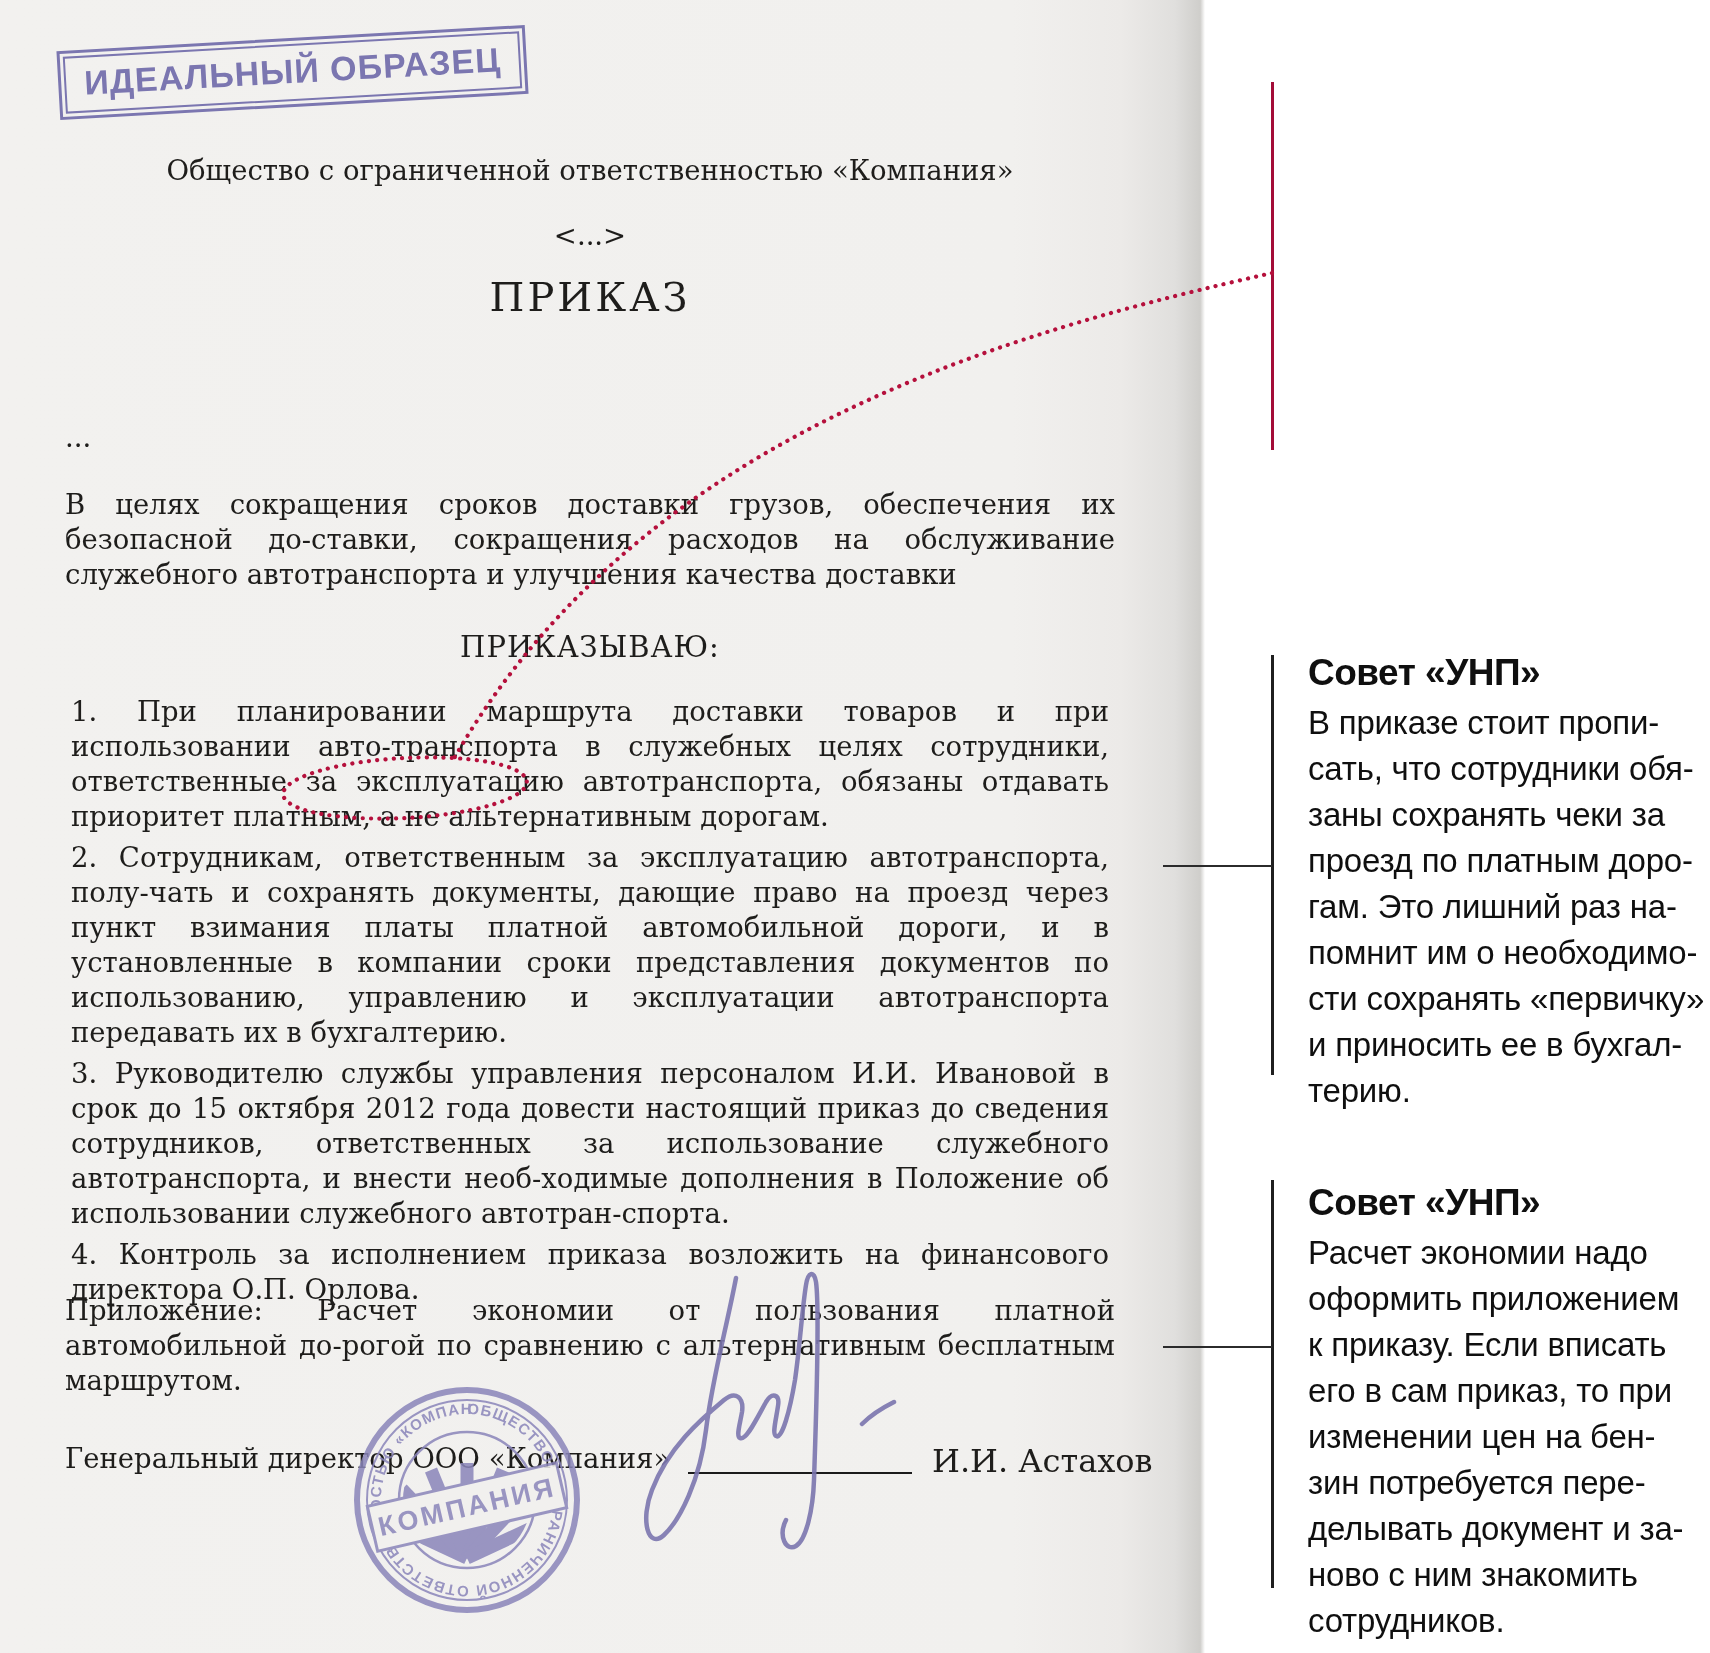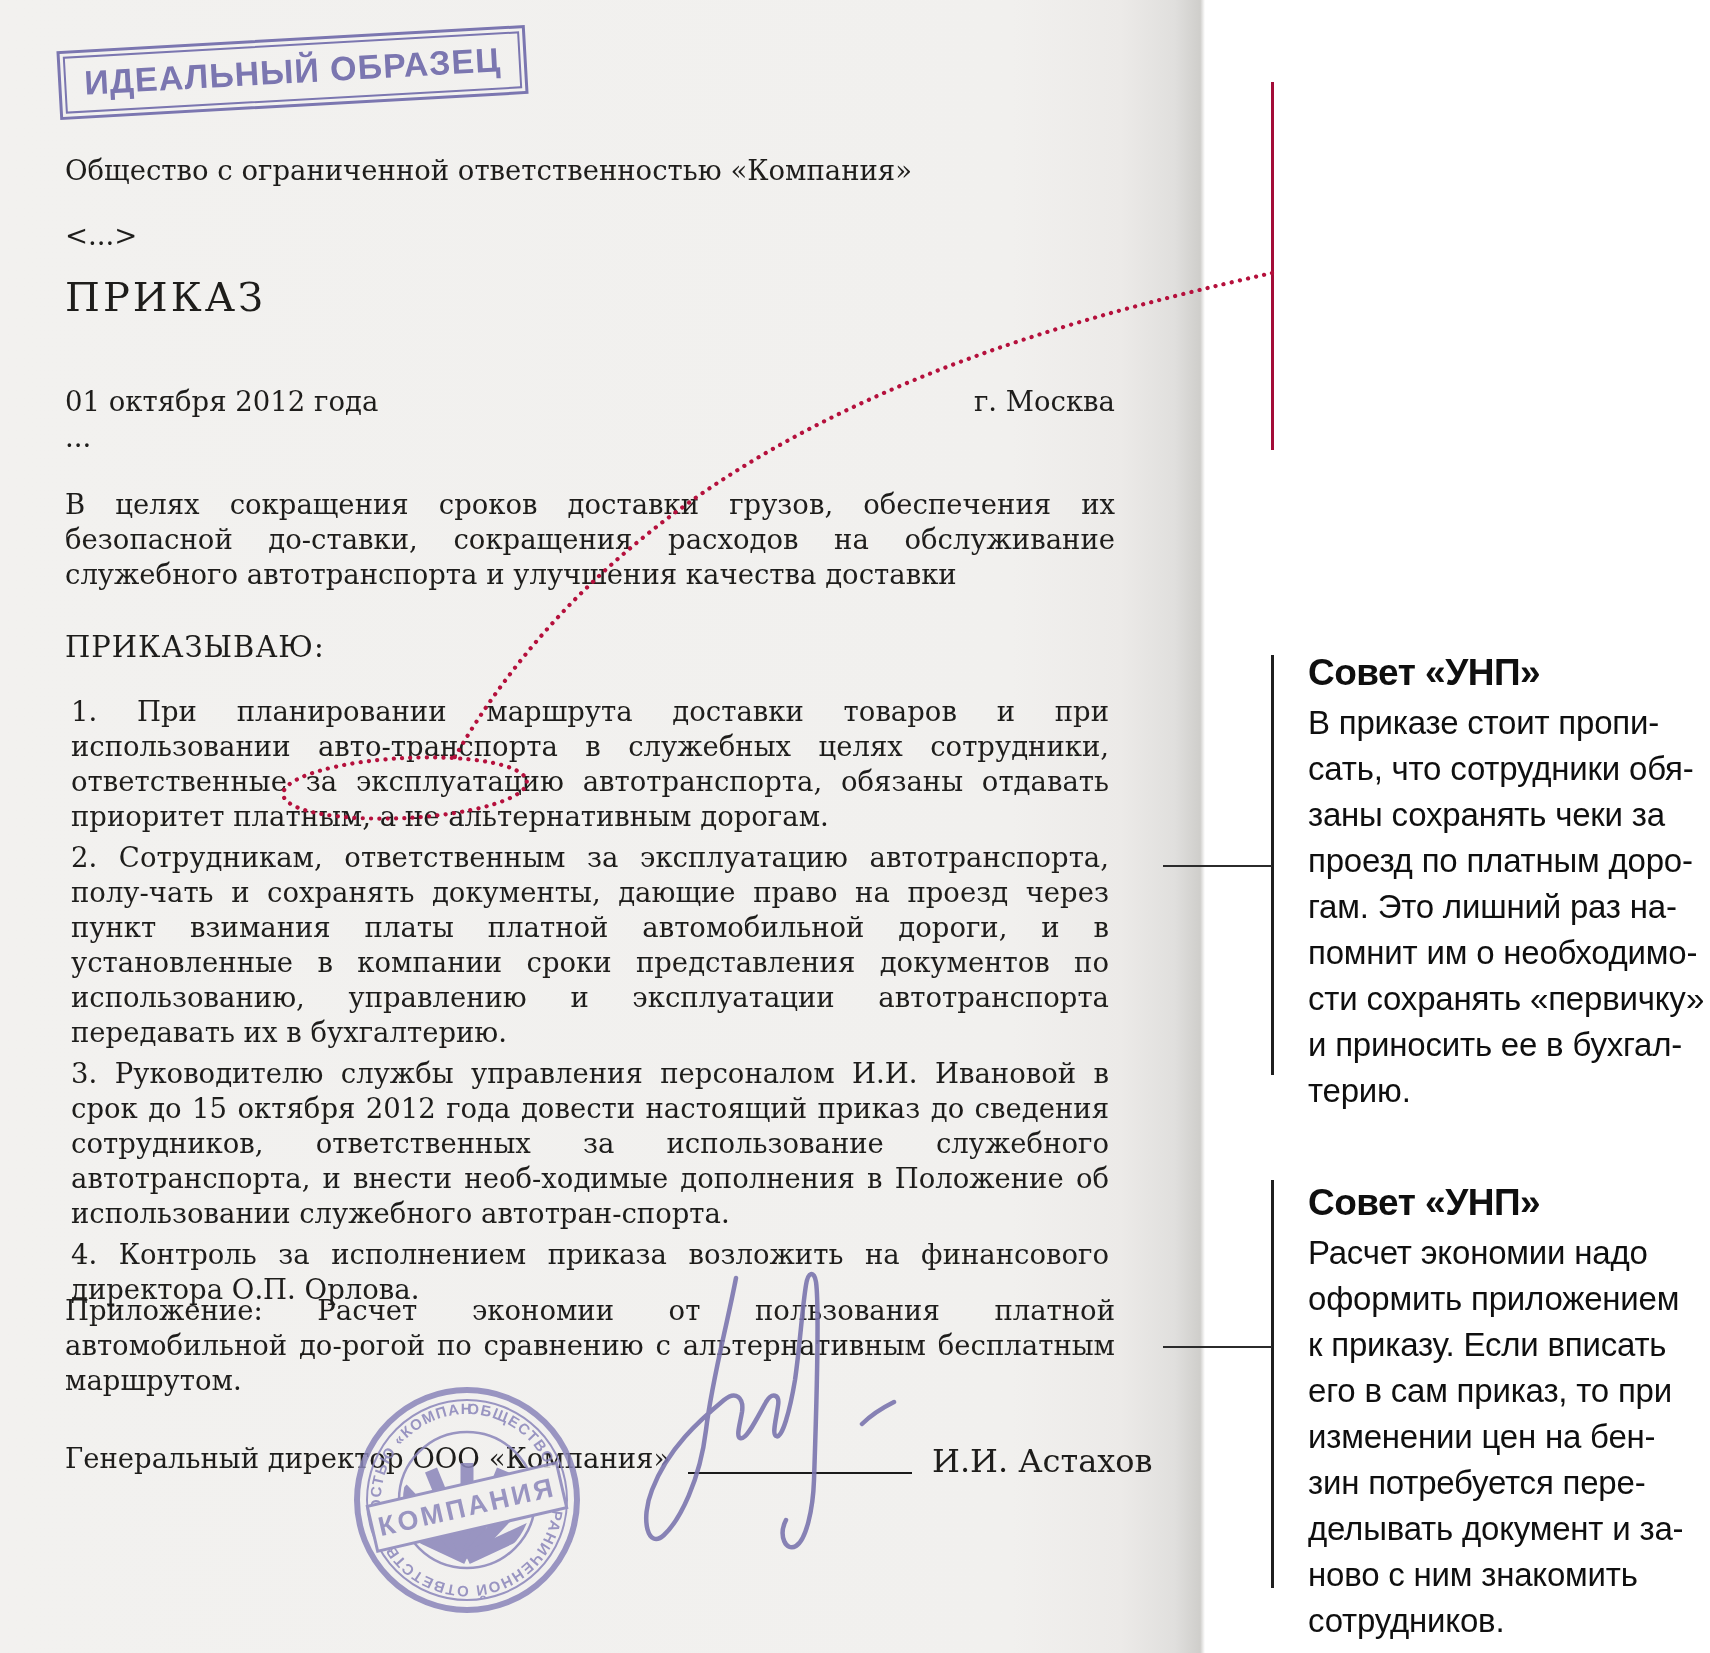--- a/index.html
+++ b/index.html
@@ -11,21 +11,21 @@
          background:linear-gradient(90deg,#f2f1ef 0%,#f1f0ee 84%,#eceae8 93%,#e0dfdd 97.5%,#cfcecb 99.6%,#ffffff 100%);}
 
   
   .ideal-stamp{position:absolute;left:58px;top:38px;transform:rotate(-3.2deg);
                border:3px solid #716cab;padding:3px;color:#716cab;opacity:.92;}
   .ideal-stamp .inner{border:2px solid #716cab;padding:6px 18px 8px;
                font-family:"Liberation Sans",sans-serif;font-weight:bold;font-size:34px;letter-spacing:1px;}
 
   
   .doc-block{position:absolute;left:65px;width:1050px;font-size:27.5px;line-height:35px;}
-  .t-center{text-align:left;}
+  .t-center{text-align:center;}
   .t-justify{text-align:justify;}
   .org-name{top:153px;}
   .hdr-ellipsis{top:218px;}
   .doc-title{top:280px;font-size:40px;font-weight:normal;letter-spacing:3px;}
   .date-row{top:384px;display:flex;justify-content:space-between;}
   .dots-line{top:420px;}
   .intro{top:487px;}
   .orders-heading{top:630px;font-size:29px;letter-spacing:1px;}
   .items{top:688px;}
   .items p{margin:6px;}
@@ -62,24 +62,20 @@
   <div class="paper">
 
     <div class="ideal-stamp">
       <div class="inner">ИДЕАЛЬНЫЙ ОБРАЗЕЦ</div>
     </div>
 
     <div class="doc-block t-center org-name">Общество с ограниченной ответственностью «Компания»</div>
     <div class="doc-block t-center hdr-ellipsis">&lt;...&gt;</div>
     <div class="doc-block t-center doc-title">ПРИКАЗ</div>
 
-    <div class="doc-block date-row">
-      <span>01 октября 2012 года</span>
-      <span>г. Москва</span>
-    </div>
     <div class="doc-block dots-line">...</div>
 
     <div class="doc-block t-justify intro">В целях сокращения сроков доставки грузов, обеспечения их безопасной до-ставки, сокращения расходов на обслуживание служебного автотранспорта и улучшения качества доставки</div>
 
     <div class="doc-block t-center orders-heading">ПРИКАЗЫВАЮ:</div>
 
     <div class="doc-block t-justify items">
       <p>1. При планировании маршрута доставки товаров и при использовании авто-транспорта в служебных целях сотрудники, ответственные за эксплуатацию автотранспорта, обязаны отдавать приоритет платным, а не альтернативным дорогам.</p>
       <p>2. Сотрудникам, ответственным за эксплуатацию автотранспорта, полу-чать и сохранять документы, дающие право на проезд через пункт взимания платы платной автомобильной дороги, и в установленные в компании сроки представления документов по использованию, управлению и эксплуатации автотранспорта передавать их в бухгалтерию.</p>
       <p>3. Руководителю службы управления персоналом И.И. Ивановой в срок до 15 октября 2012 года довести настоящий приказ до сведения сотрудников, ответственных за использование служебного автотранспорта, и внести необ-ходимые дополнения в Положение об использовании служебного автотран-спорта.</p>

